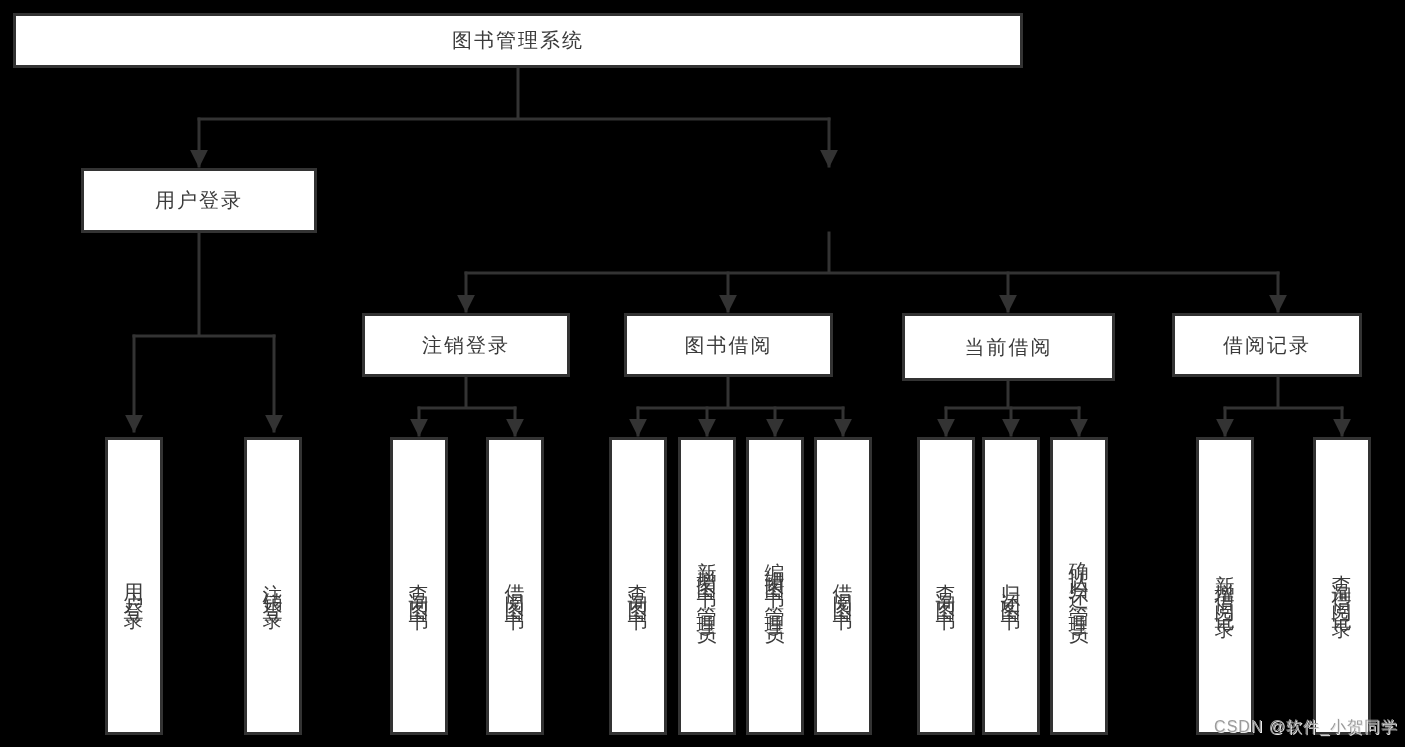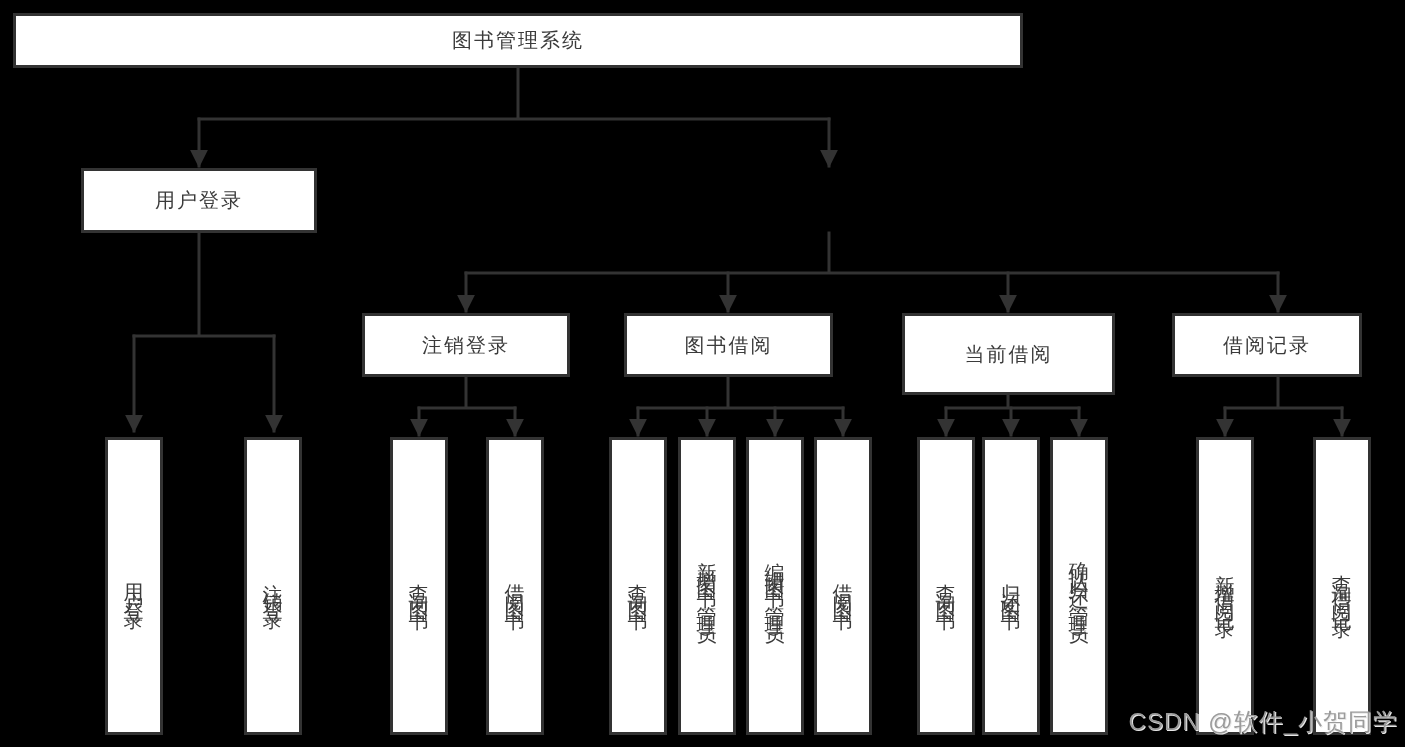--- a/index.html
+++ b/index.html
@@ -30,21 +30,21 @@
   .leaf .vlabel{
     writing-mode:vertical-lr;
     text-orientation:mixed;
     font-size:20px;
     letter-spacing:9px;
     line-height:1;
   }
   .watermark{
     position:absolute;
     right:7px;bottom:9px;
-    font-size:24px;
+    font-size:16px;
     letter-spacing:1px;
     color:#9b9b9b;
     text-shadow:1px 1px 0 #e8e8e8;
     white-space:nowrap;
     z-index:5;
   }
 </style>
 </head>
 <body>
 
@@ -112,21 +112,21 @@
   <div class="node" style="left:81px;top:168px;width:236px;height:65px">
     <span class="hlabel">用户登录</span>
   </div>
 
   <div class="node" style="left:362px;top:313px;width:208px;height:64px">
     <span class="hlabel">注销登录</span>
   </div>
   <div class="node" style="left:624px;top:313px;width:209px;height:64px">
     <span class="hlabel">图书借阅</span>
   </div>
-  <div class="node" style="left:902px;top:313px;width:213px;height:82px">
+  <div class="node" style="left:902px;top:313px;width:213px;height:68px">
     <span class="hlabel">当前借阅</span>
   </div>
   <div class="node" style="left:1172px;top:313px;width:190px;height:64px">
     <span class="hlabel">借阅记录</span>
   </div>
 
   <div class="node leaf" style="left:105px;top:437px;width:58px;height:298px">
     <span class="vlabel">用户登录</span>
   </div>
   <div class="node leaf" style="left:244px;top:437px;width:58px;height:298px">

